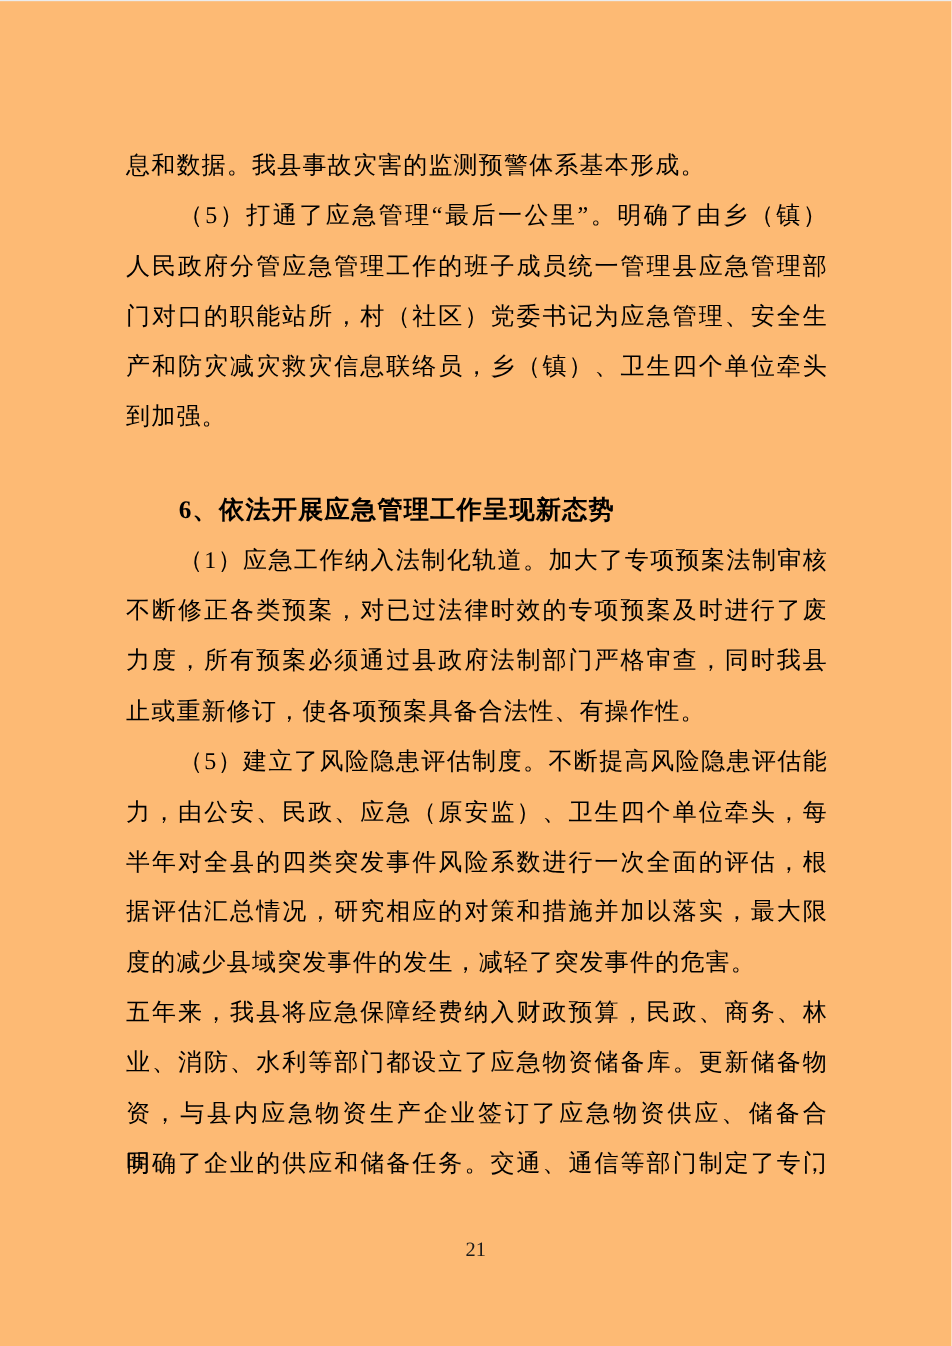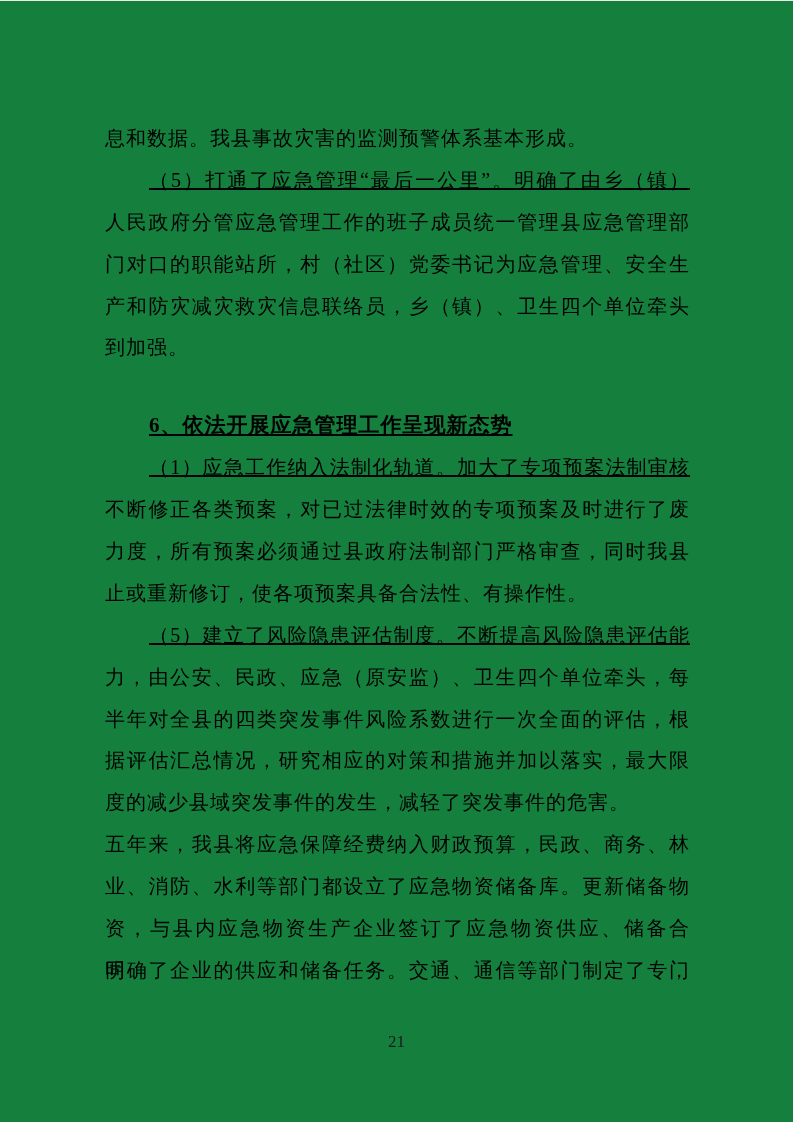--- a/index.html
+++ b/index.html
@@ -4,21 +4,21 @@
 <style>
   html, body {
     margin: 0;
     padding: 0;
     background: #ffffff;
   }
   .page {
     position: relative;
     width: 793px;
     height: 1122px;
-    background: #15803d;
+    background: #fdba74;
     overflow: hidden;
     font-family: "Liberation Serif", "DejaVu Serif", serif;
     color: #000000;
     border-top: 1px solid #ececec;
     box-sizing: border-box;
   }
   .content {
     position: absolute;
     left: 105px;
     top: 117px;
@@ -34,21 +34,20 @@
   }
   
   .j {
     white-space: normal;
     text-align: justify;
     text-align-last: justify;
   }
   
   .ind {
     padding-left: 44px;
-    text-decoration: underline;
   }
   .heading {
     font-weight: bold;
     font-size: 21px;
     margin-top: 36px;
   }
   .page-num {
     position: absolute;
     top: 1032px;
     left: 0;

